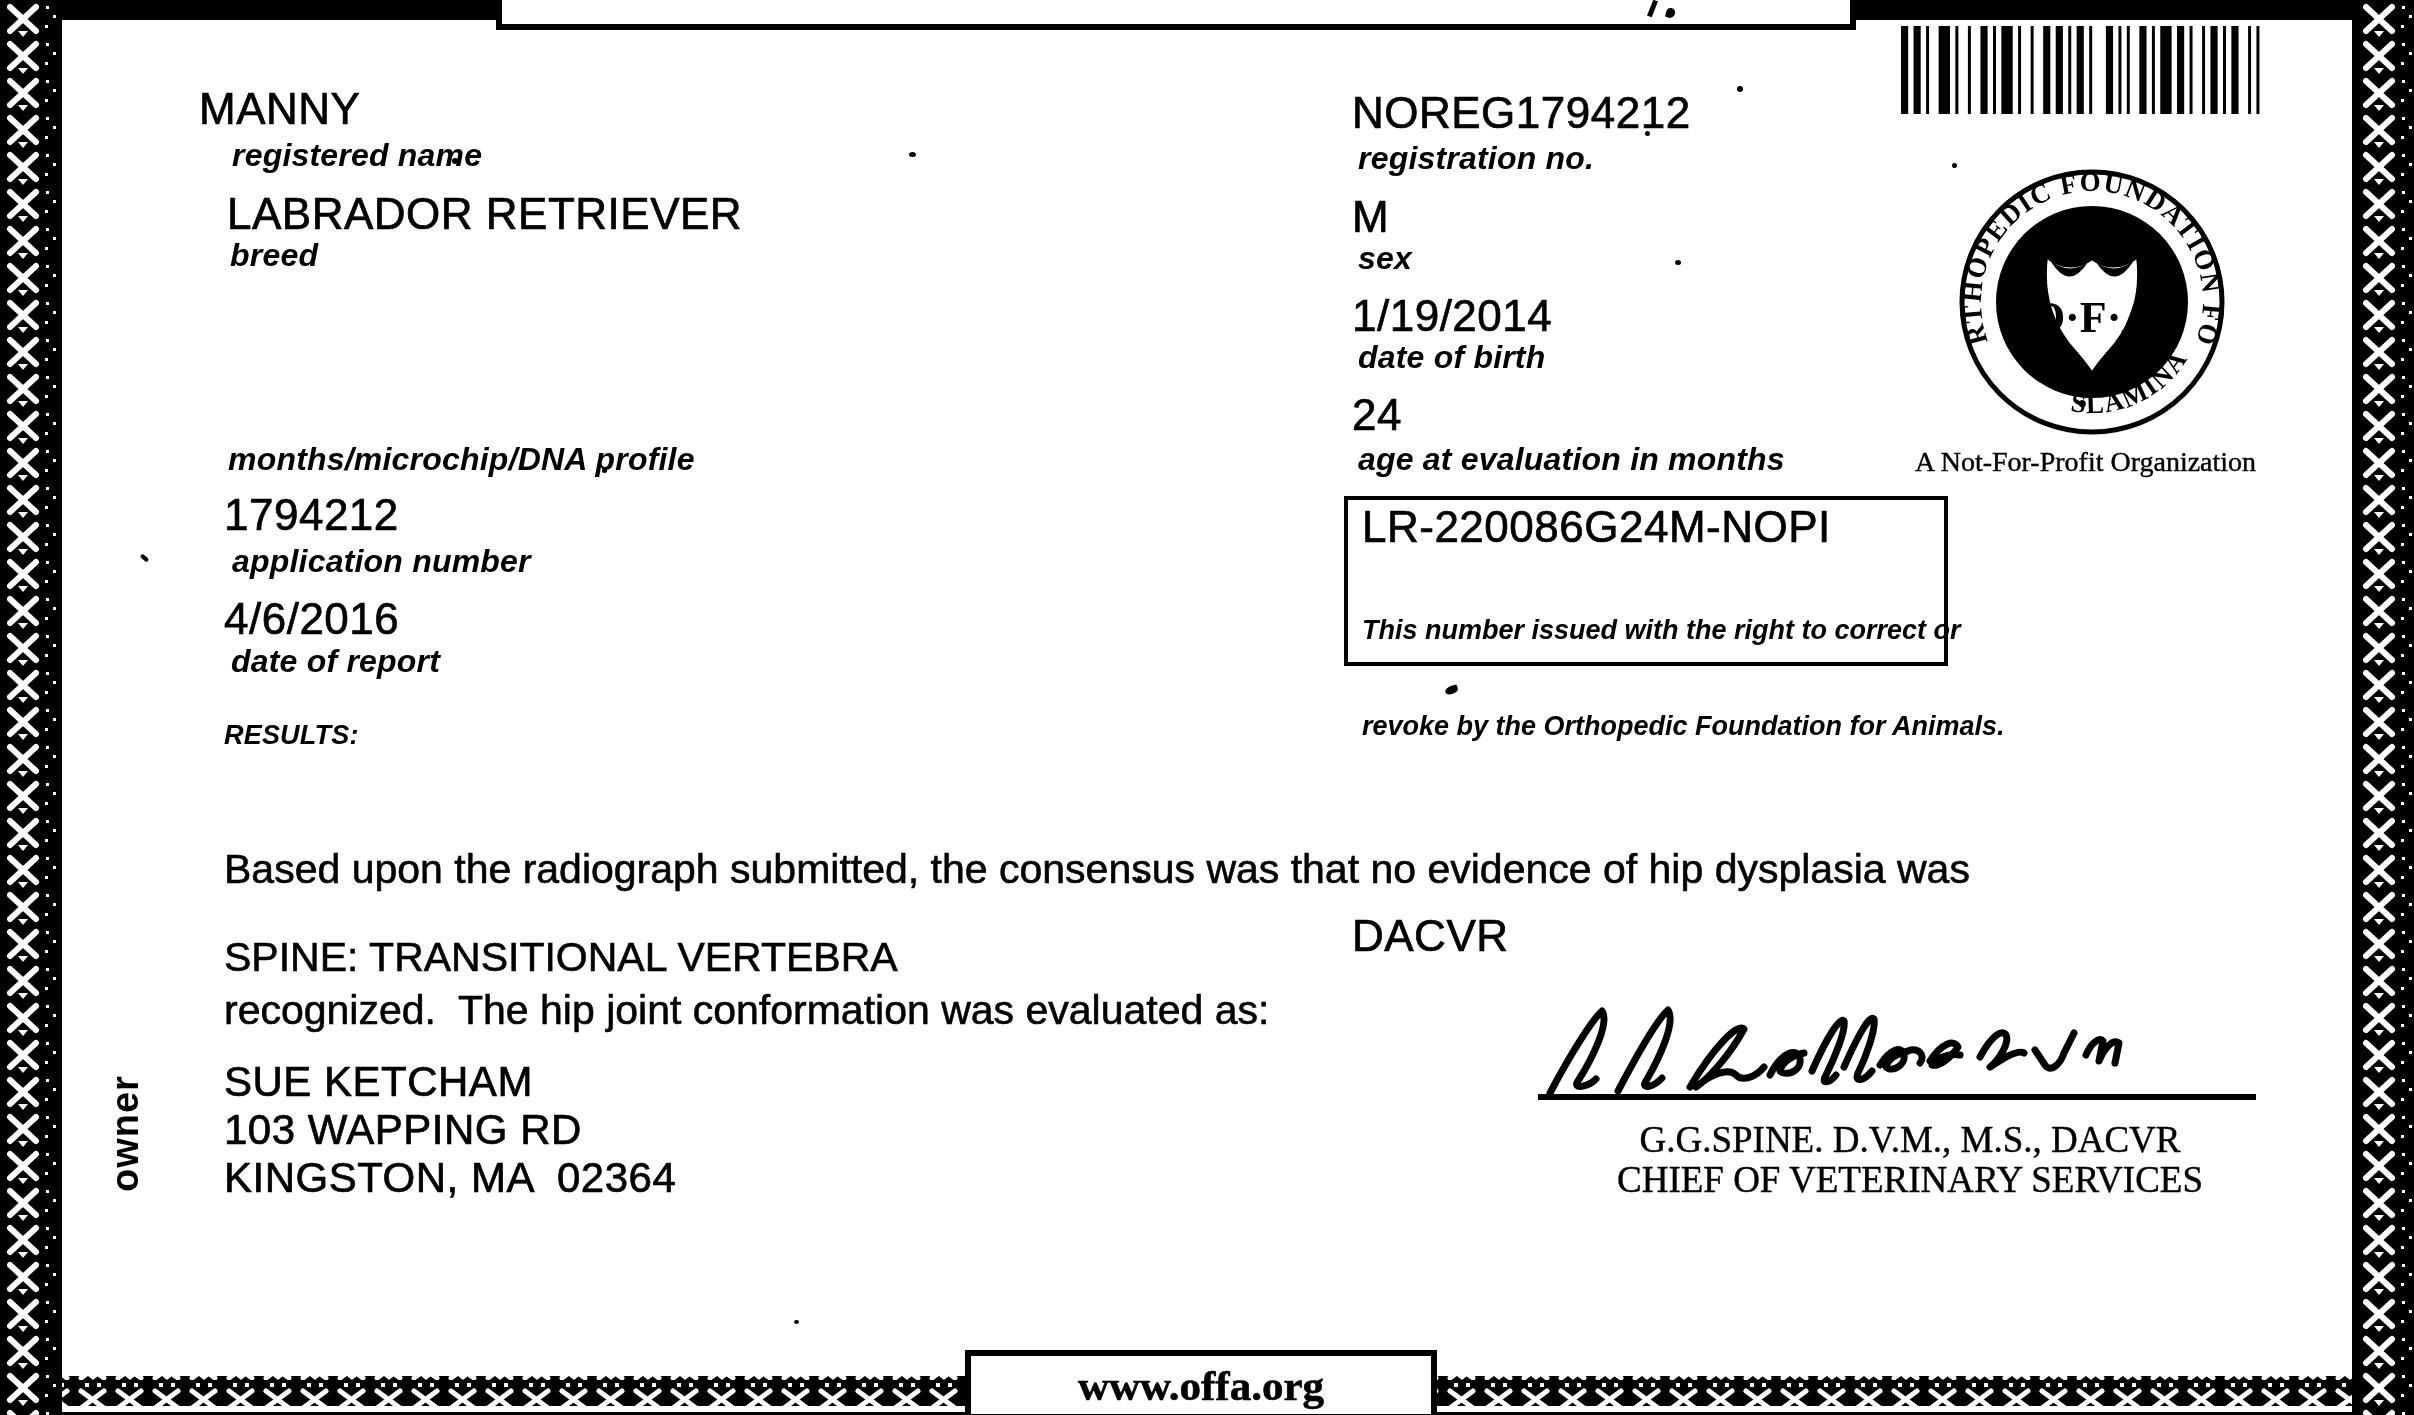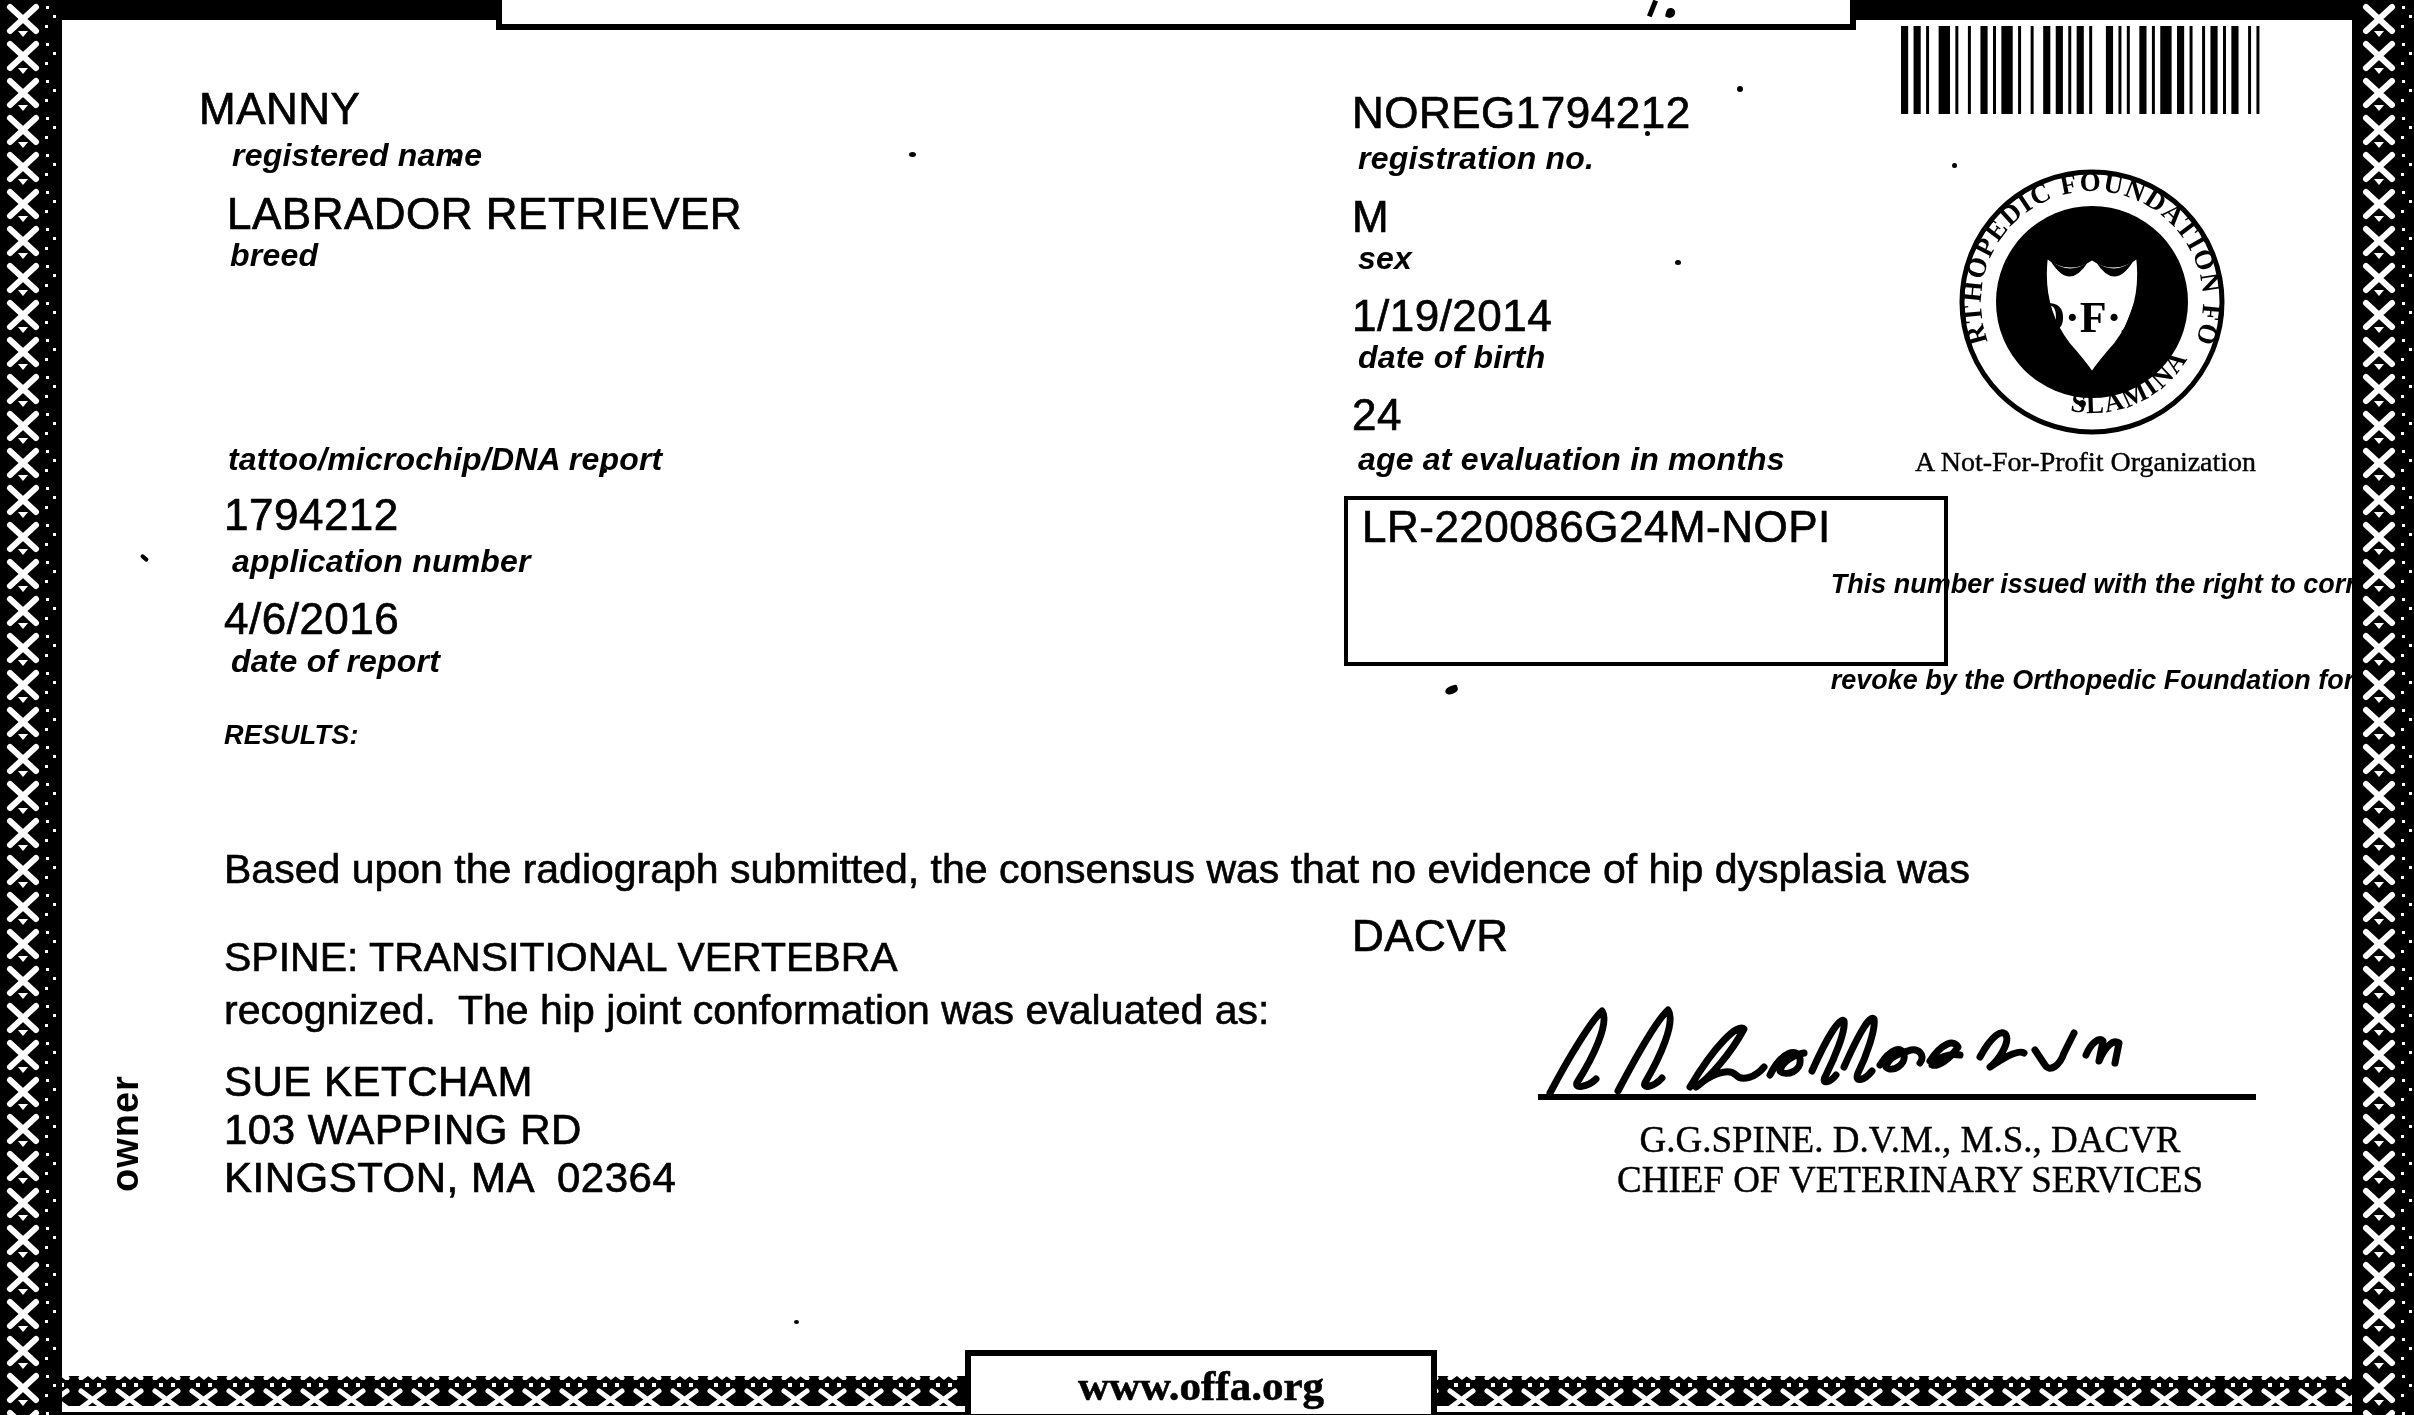--- a/index.html
+++ b/index.html
@@ -4,21 +4,21 @@
 <style>
   html,body{margin:0;padding:0;background:#666;}
   .page{position:relative;width:2414px;height:1415px;background:#ffffff;overflow:hidden;
         font-family:"Liberation Sans",sans-serif;color:#000;}
   .abs{position:absolute;}
   .value{font-size:44px;line-height:1.05;letter-spacing:.5px;-webkit-text-stroke:.7px #000;white-space:pre;}
   .label{font-size:32px;font-weight:bold;font-style:italic;letter-spacing:.2px;white-space:pre;}
   .para{font-size:41px;line-height:47px;-webkit-text-stroke:.6px #000;white-space:pre;}
   .serifline{font-family:"Liberation Serif",serif;font-size:37px;text-align:center;width:700px;-webkit-text-stroke:.4px #000;}
   .ofa-box{left:1344px;top:496px;width:604px;height:170px;border:4px solid #000;box-sizing:border-box;
-           padding:4px 10px 6px 14px;display:flex;flex-direction:row;}
+           padding:4px 10px 6px 14px;display:flex;flex-direction:column;}
   .ofa-note{font-size:27px;font-weight:bold;font-style:italic;line-height:32px;margin-top:auto;white-space:pre;}
   .owner-rot{left:104px;top:1192px;transform:rotate(-90deg);transform-origin:0 0;
              font-size:38px;font-weight:bold;letter-spacing:1px;}
   .topbox{left:496px;top:0;width:1348px;height:24px;background:#fff;border:6px solid #000;border-top:none;z-index:4;}
   .footbox{left:965px;top:1350px;width:472px;height:70px;background:#fff;border:6px solid #000;box-sizing:border-box;
            z-index:5;display:flex;align-items:center;justify-content:center;}
   .footbox div{font-family:"Liberation Serif",serif;font-weight:bold;font-size:43px;-webkit-text-stroke:.6px #000;}
   .noise{position:absolute;background:#000;border-radius:50%;}
   svg text{font-family:"Liberation Serif",serif;}
 </style>
@@ -56,21 +56,21 @@
   <div class="abs topbox"></div>
   <div class="abs" style="left:1650px;top:0;width:5px;height:17px;background:#000;transform:rotate(22deg);z-index:5"></div>
   <div class="abs" style="left:1666px;top:8px;width:9px;height:10px;background:#000;border-radius:50% 50% 60% 20%;transform:rotate(15deg);z-index:5"></div>
 
   <div class="abs value" style="left:199px;top:86px">MANNY</div>
   <div class="abs label" style="left:232px;top:137px">registered name</div>
 
   <div class="abs value" style="left:227px;top:191px">LABRADOR RETRIEVER</div>
   <div class="abs label" style="left:230px;top:237px">breed</div>
 
-  <div class="abs label" style="left:228px;top:441px">tattoo/microchip/DNA report</div>
+  <div class="abs label" style="left:228px;top:441px">months/microchip/DNA profile</div>
 
   <div class="abs value" style="left:224px;top:492px">1794212</div>
   <div class="abs label" style="left:232px;top:543px">application number</div>
 
   <div class="abs value" style="left:224px;top:596px">4/6/2016</div>
   <div class="abs label" style="left:231px;top:643px">date of report</div>
 
   <div class="abs value" style="left:1352px;top:90px">NOREG1794212</div>
   <div class="abs label" style="left:1358px;top:140px">registration no.</div>
 

